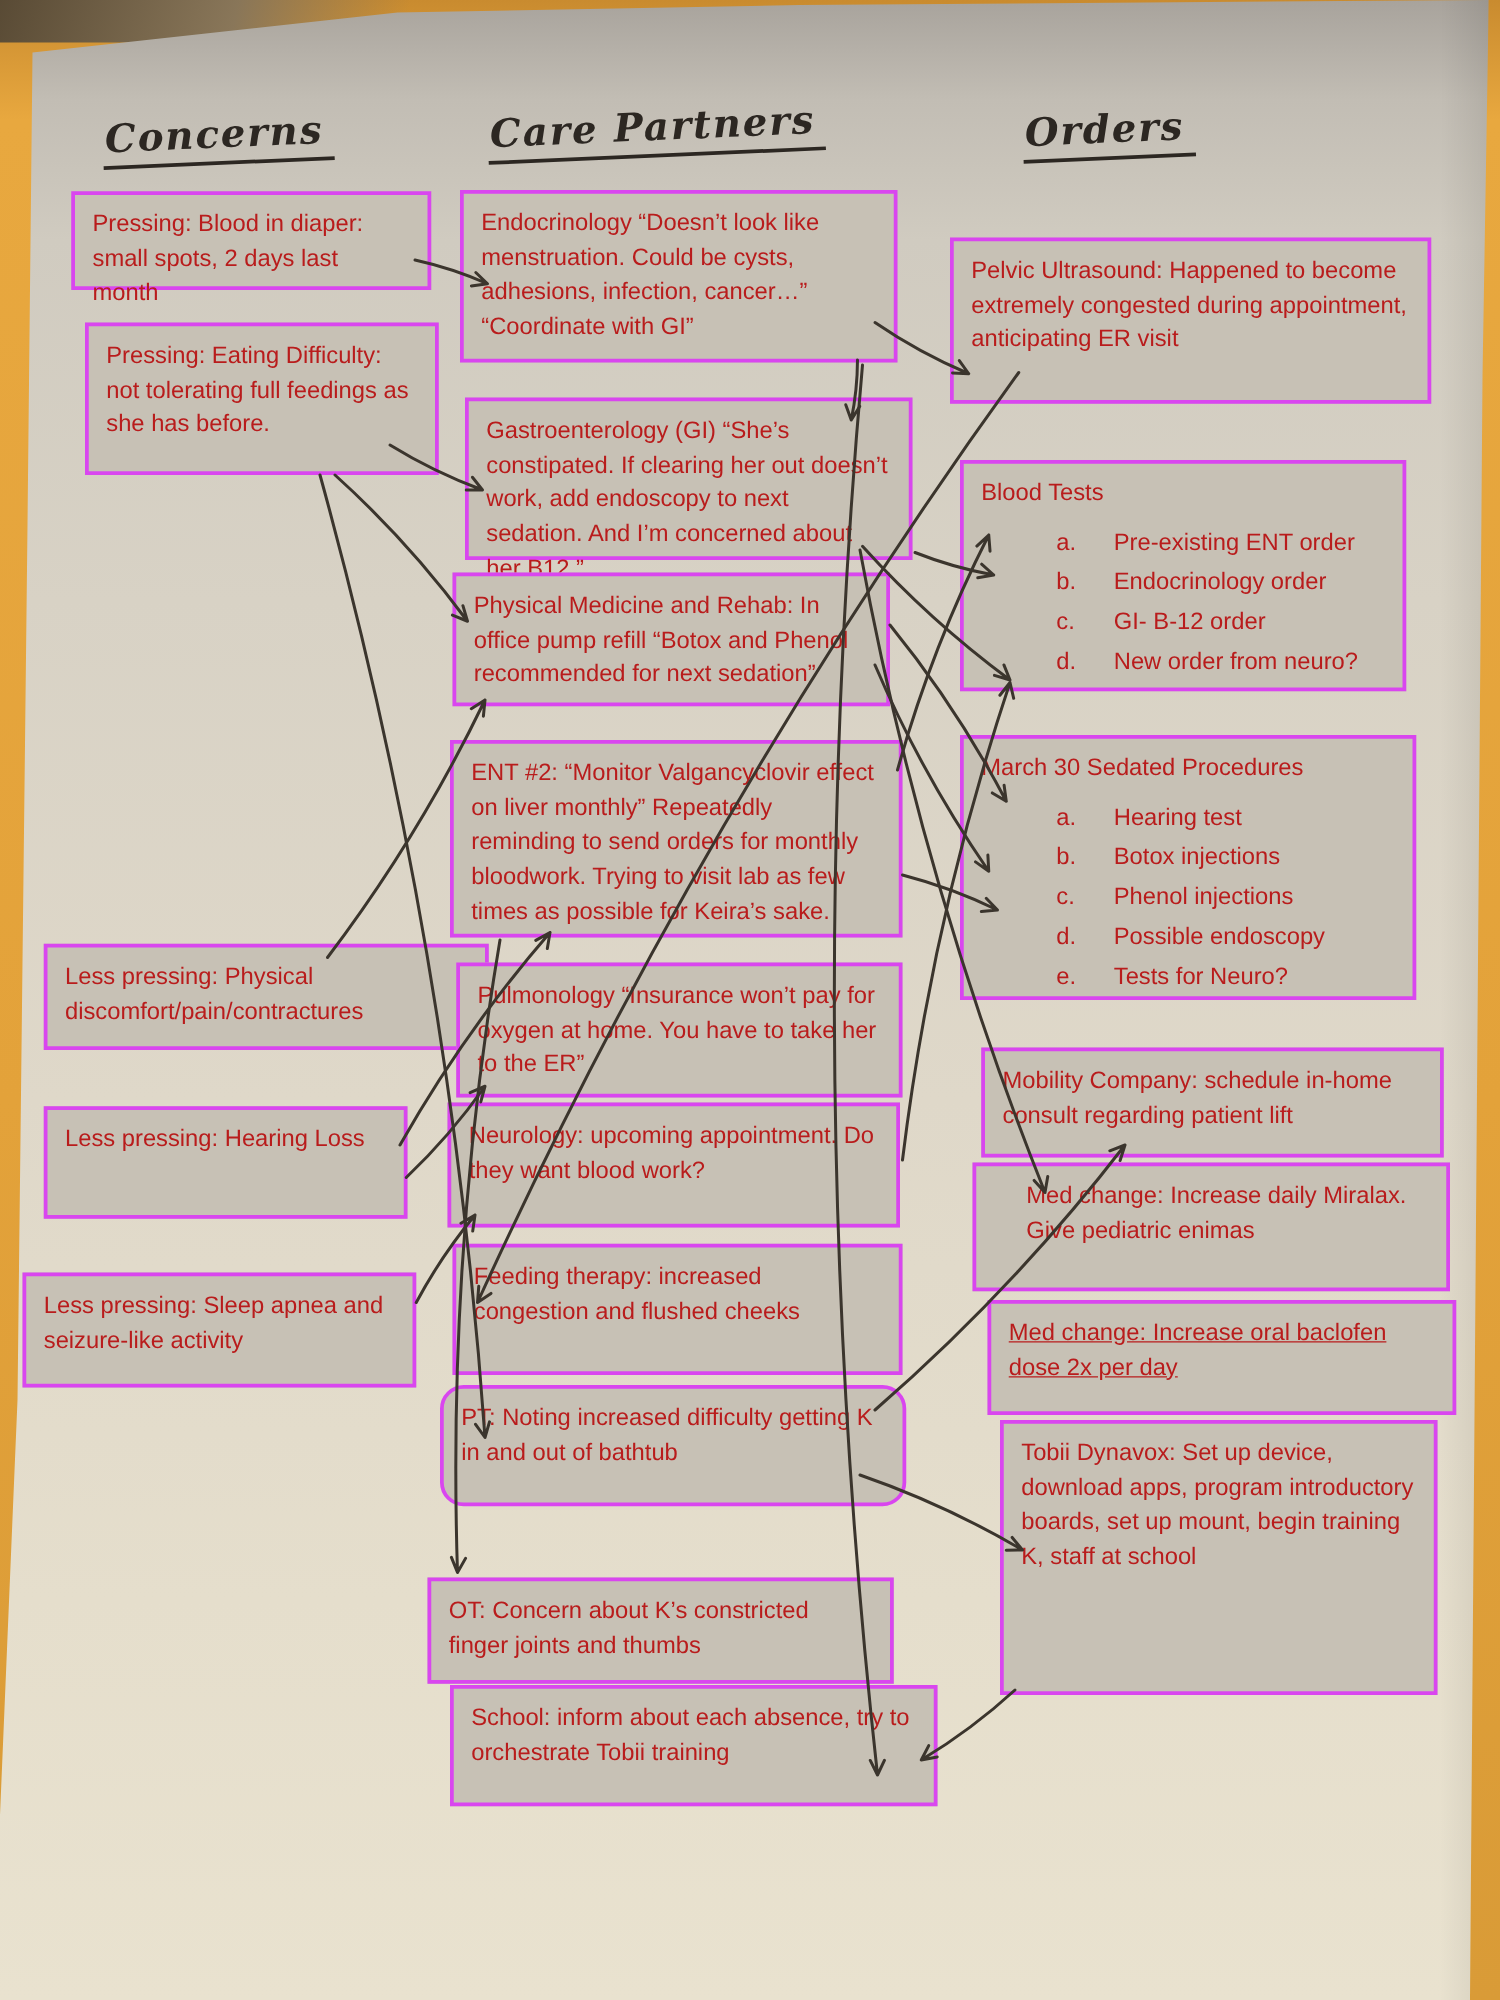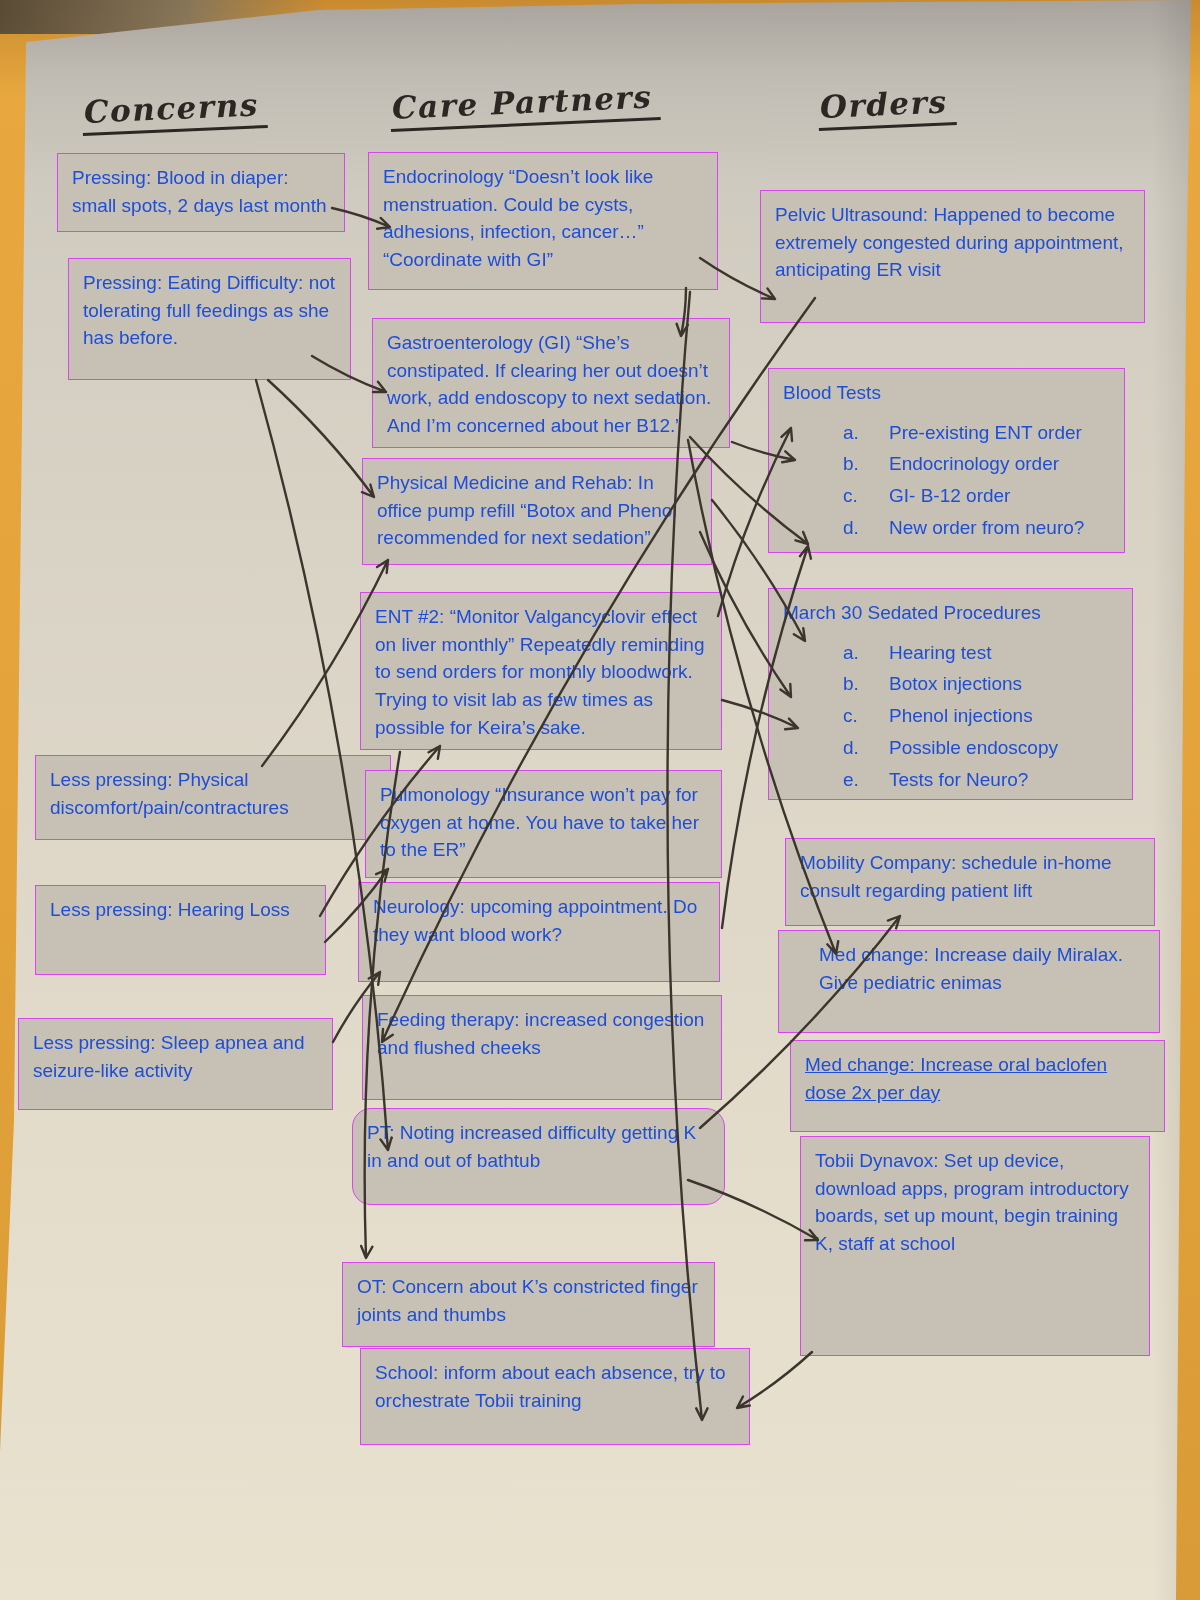--- a/index.html
+++ b/index.html
@@ -26,22 +26,22 @@
     font-family:"DejaVu Serif",serif;font-style:italic;font-weight:bold;
     font-size:31px;color:#2c2722;letter-spacing:1.5px;
     border-bottom:3px solid #2c2722;padding:0 8px 3px 2px;
     transform:rotate(-2.5deg);
   }
   #hdr-concerns{left:82px;top:90px;}
   #hdr-partners{left:390px;top:84px;}
   #hdr-orders{left:818px;top:86px;}
   .box{
     position:absolute;box-sizing:border-box;
-    background:#c7c1b5;border:1px solid #d946ef;
-    padding:10px 14px;font-size:19px;line-height:1.46;color:#1d4ed8;
+    background:#c7c1b5;border:3px solid #d946ef;
+    padding:10px 14px;font-size:19px;line-height:1.46;color:#b91c1c;
   }
   .box .title{display:block;}
   .box ol{margin:12px 0 0 0;padding:0 0 0 60px;list-style:none;counter-reset:it;}
   .box li{counter-increment:it;margin:4px 0;}
   .box li::before{content:counter(it,lower-alpha) ".";display:inline-block;width:46px;}
   
   .b-c1{left:57px; top:153px; width:288px;height:79px;}
   .b-c2{left:68px; top:258px; width:283px;height:122px;}
   .b-c3{left:35px; top:755px; width:356px;height:85px;}
   .b-c4{left:35px; top:885px; width:291px;height:90px;}

